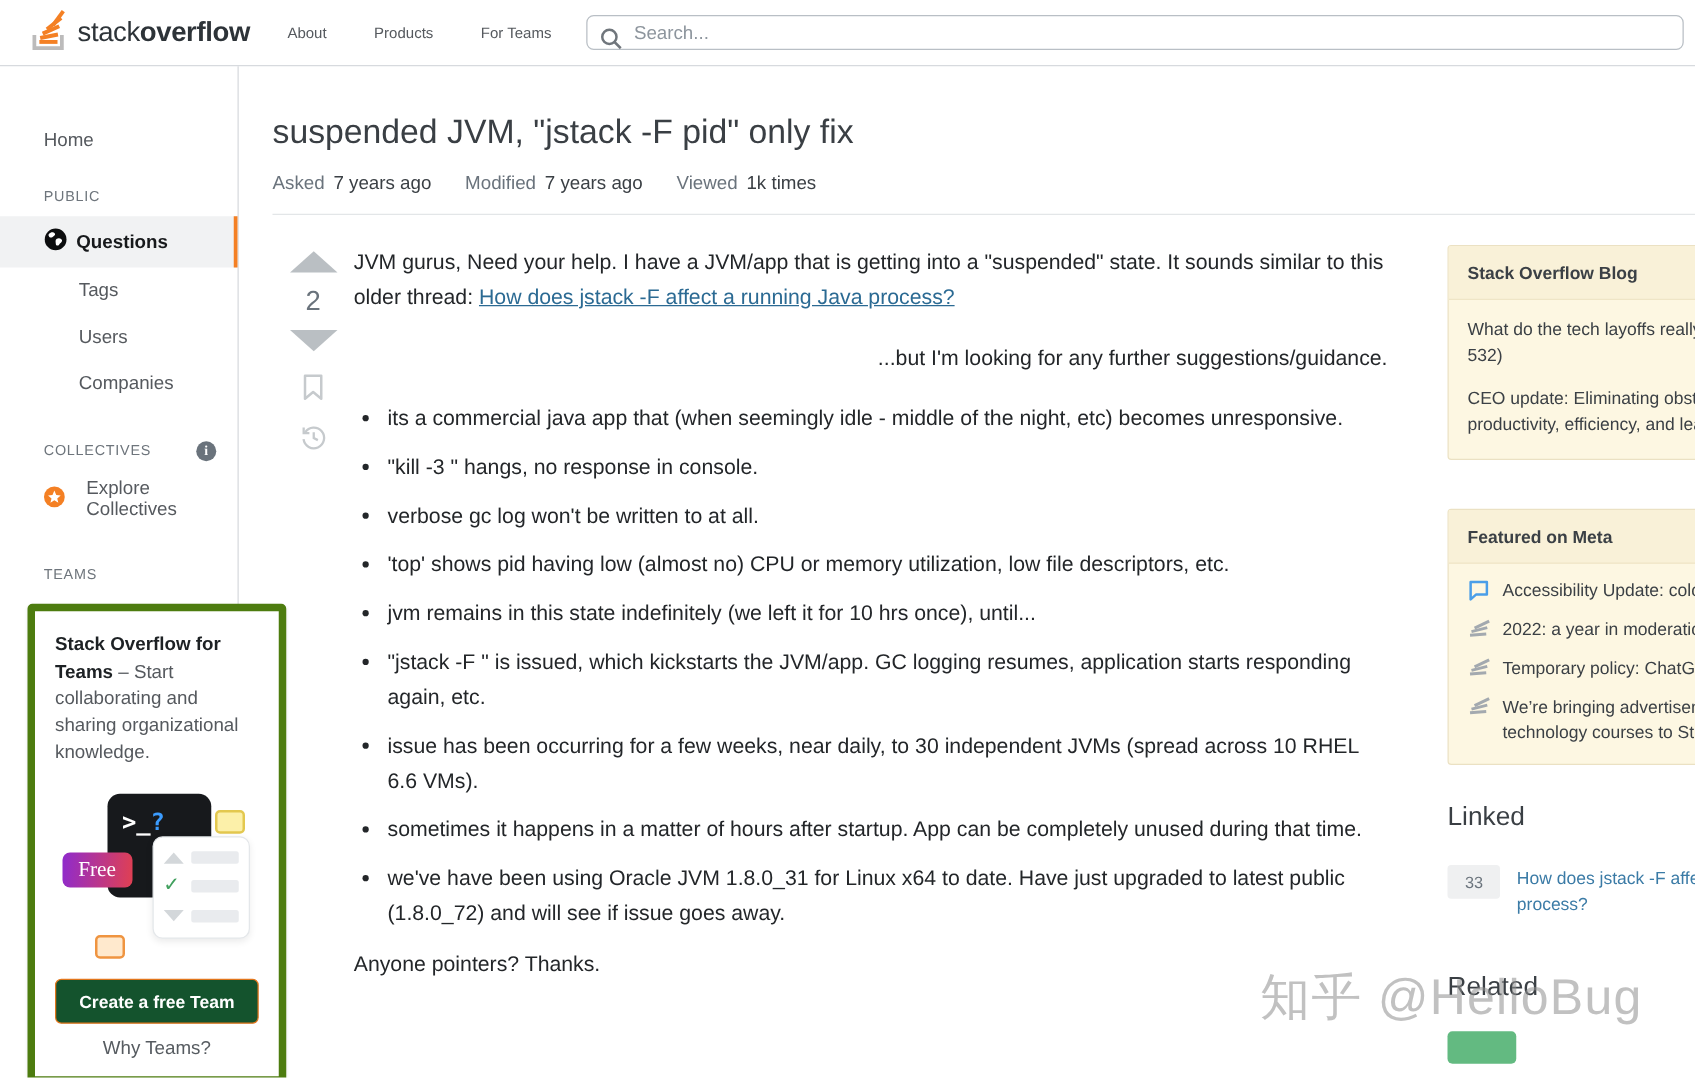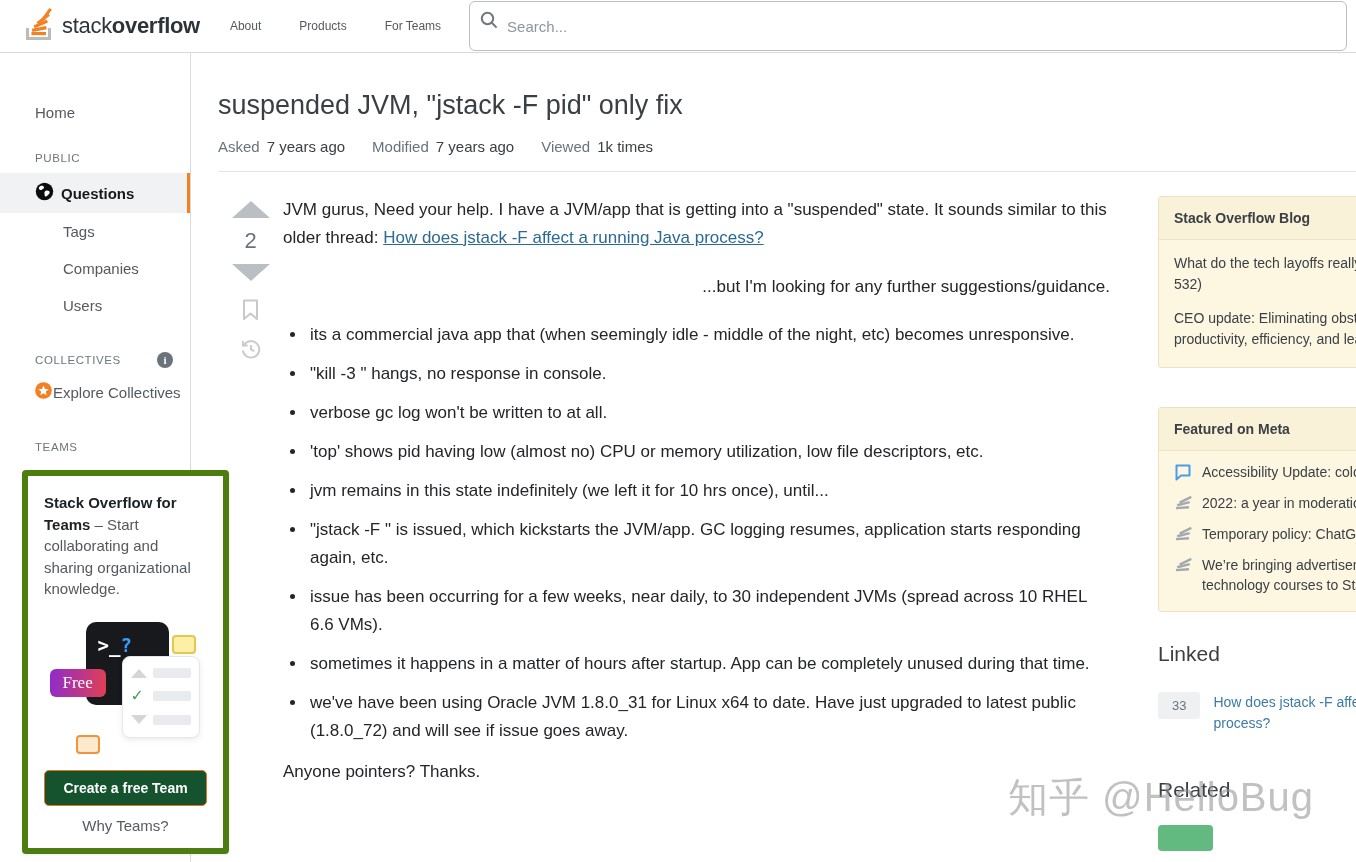--- a/index.html
+++ b/index.html
@@ -12,39 +12,39 @@
   
   .topbar { height:53px; display:flex; align-items:center; padding-left:24px;
     border-bottom:1px solid #d7dade; background:#fff; }
   .logo { display:flex; align-items:center; gap:8px; cursor:pointer; }
   .logo-text { font-size:22px; color:#2d3338; letter-spacing:-0.3px; }
   .logo-text b { font-weight:700; }
   .topnav { display:flex; gap:38px; margin-left:30px; }
   .topnav span { font-size:12px; color:#55595e; cursor:pointer; }
   .searchwrap { flex:1; margin:0 9px 0 28px; position:relative; }
   .searchwrap svg { position:absolute; left:11px; top:10px; }
-  .searchwrap input { width:100%; height:50px; border:1px solid #b9bfc5; border-radius:6px;
+  .searchwrap input { width:100%; height:28px; border:1px solid #b9bfc5; border-radius:6px;
     padding:0 10px 0 37px; font-size:15px; color:#3b4045; outline:none;
     font-family:"Liberation Sans","DejaVu Sans",sans-serif; }
   .searchwrap input::placeholder { color:#8d959d; }
   
   .layout { display:flex; height:809px; }
   .leftnav { width:191px; flex-shrink:0; border-right:1px solid #d7dade; padding-top:42px; }
   .nav-home { padding:9px 0 9px 35px; font-size:15px; color:#55595e; margin-bottom:22px; cursor:pointer; }
   .nav-section { font-size:11.5px; color:#6e757c; letter-spacing:.6px; padding-left:35px; margin-bottom:9px; }
   .nav-active { display:flex; gap:7px; align-items:center; background:#f1f2f3;
     border-right:3px solid #f48024; padding:9px 0 9px 35px; font-weight:700; font-size:15px;
     color:#17191b; cursor:pointer; }
   .nav-sub { padding:10px 0 10px 63px; font-size:15px; color:#55595e; cursor:pointer; }
   .collectives-row { display:flex; justify-content:space-between; align-items:center;
     padding:0 17px 0 35px; margin-top:28px; }
   .info-dot { width:16px; height:16px; border-radius:50%; background:#6a737c; color:#fff;
     font-size:11px; font-weight:700; text-align:center; line-height:16px;
     font-family:"Liberation Serif",serif; cursor:pointer; }
-  .explore { display:flex; gap:0; align-items:center; padding:13px 0 12px 34px;
+  .explore { display:flex; gap:16px; align-items:center; padding:13px 0 12px 34px;
     font-size:15px; color:#55595e; cursor:pointer; }
   .teams-label { margin-top:26px; }
   .teams-card { margin:17px 0 0 22px; width:207px; border:6px solid #4d7c0f; border-radius:4px;
     box-shadow:0 1px 3px rgba(0,0,0,.07); padding:16px 16px 14px; background:#fff; }
   .teams-blurb { font-size:15px; line-height:21.5px; color:#55595e; }
   .teams-blurb b { color:#1d2124; }
   
   .illus { position:relative; width:152px; height:134px; margin:22px auto 4px; }
   .term { position:absolute; left:36px; top:0; width:83px; height:83px; background:#17191c;
     border-radius:10px; color:#fff; font-family:"DejaVu Sans Mono","Liberation Mono",monospace;
@@ -154,22 +154,22 @@
     <div class="nav-active">
       <span>
         <svg width="19" height="19" viewBox="0 0 24 24">
           <circle cx="12" cy="12" r="11" fill="#0c0d0e"></circle>
           <path fill="#fff" d="M5.2 6.5c2-2.3 5.2-2.1 6.1-.2.7 1.4-1.2 2.2-2.3 3.2-1.6 1.1-3.1.9-3.9-1-.4-.9-.4-1.4.1-2zM13.2 11.3c2.1-1.2 5.3-.2 5.3 1.9 0 2.1-2 2.3-3 4.2-.9 1.4-3.2 1.2-3.3-.8-.1-1.9-.9-4.2 1-5.3z"></path>
         </svg>
       </span>
       <span>Questions</span>
     </div>
     <div class="nav-sub">Tags</div>
+    <div class="nav-sub">Users</div>
     <div class="nav-sub">Companies</div>
-    <div class="nav-sub">Users</div>
     <div class="collectives-row">
       <span class="nav-section" style="padding-left:0;margin:0;">COLLECTIVES</span>
       <span class="info-dot">i</span>
     </div>
     <div class="explore">
       <span>
         <svg width="19" height="19" viewBox="0 0 24 24">
           <circle cx="12" cy="12" r="10.5" fill="#f48024"></circle>
           <path fill="#fff" d="M12 5.6 13.9 10.2 18.4 10.5 14.9 13.6 16 18 12 15.4 8 18 9.1 13.6 5.6 10.5 10.1 10.2z"></path>
         </svg>

